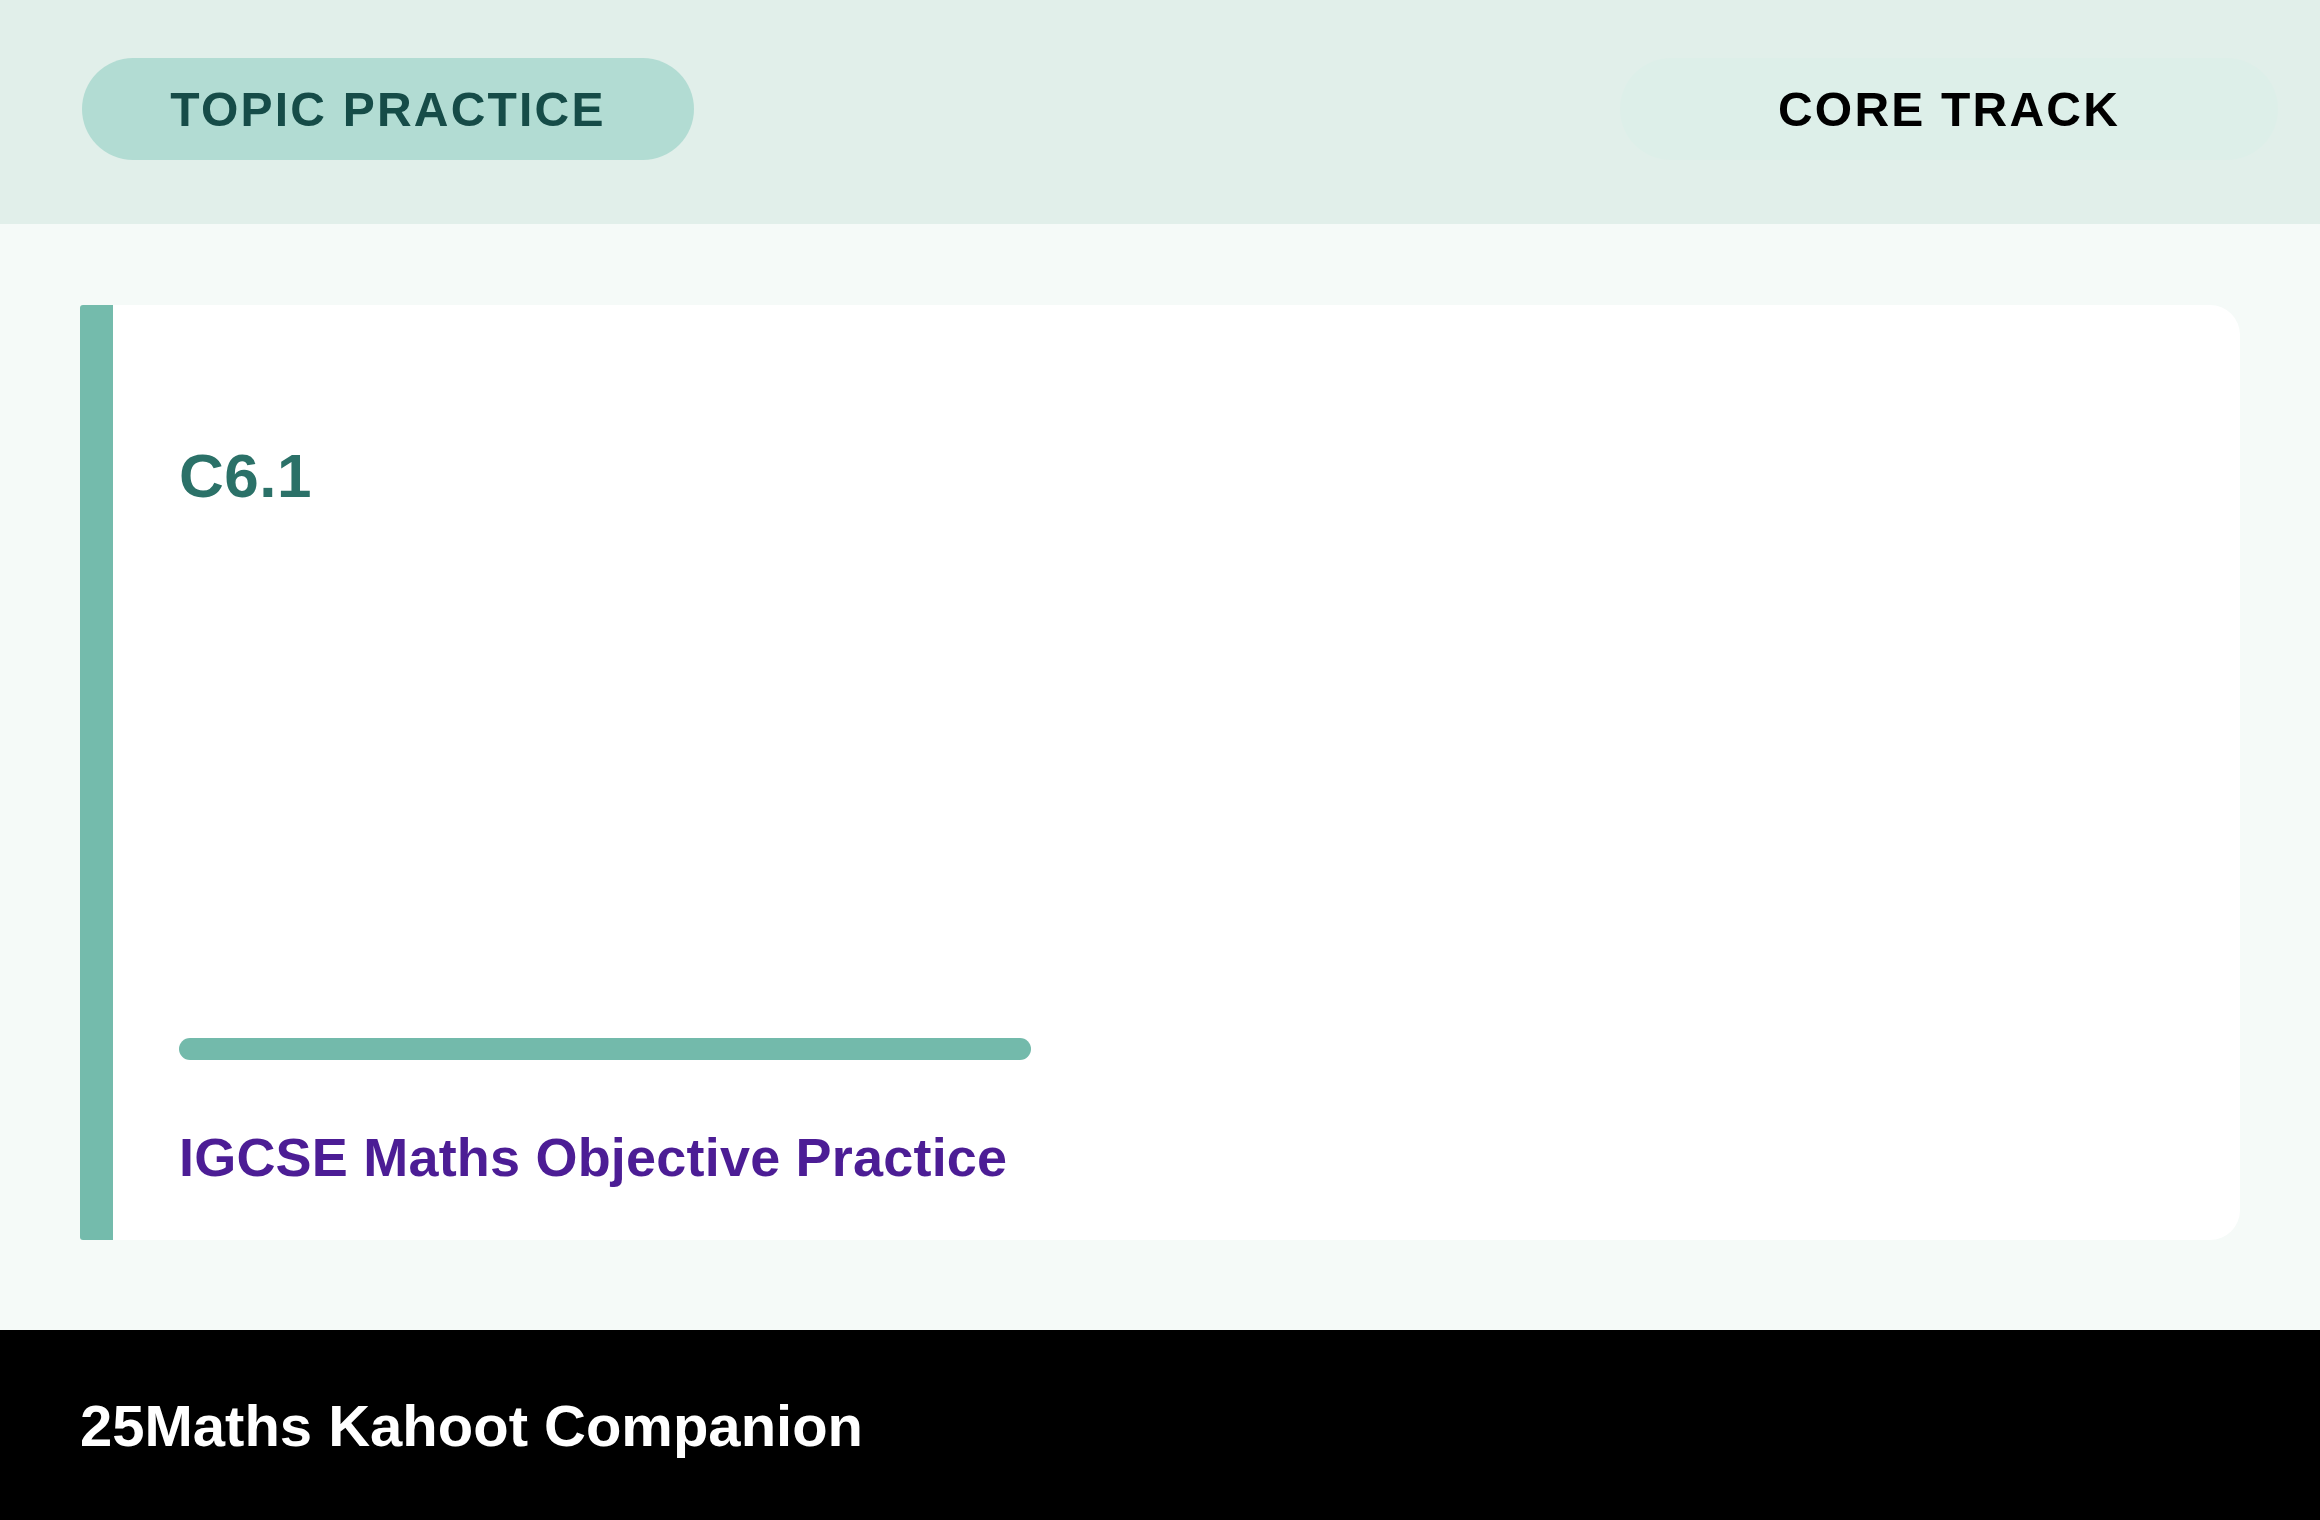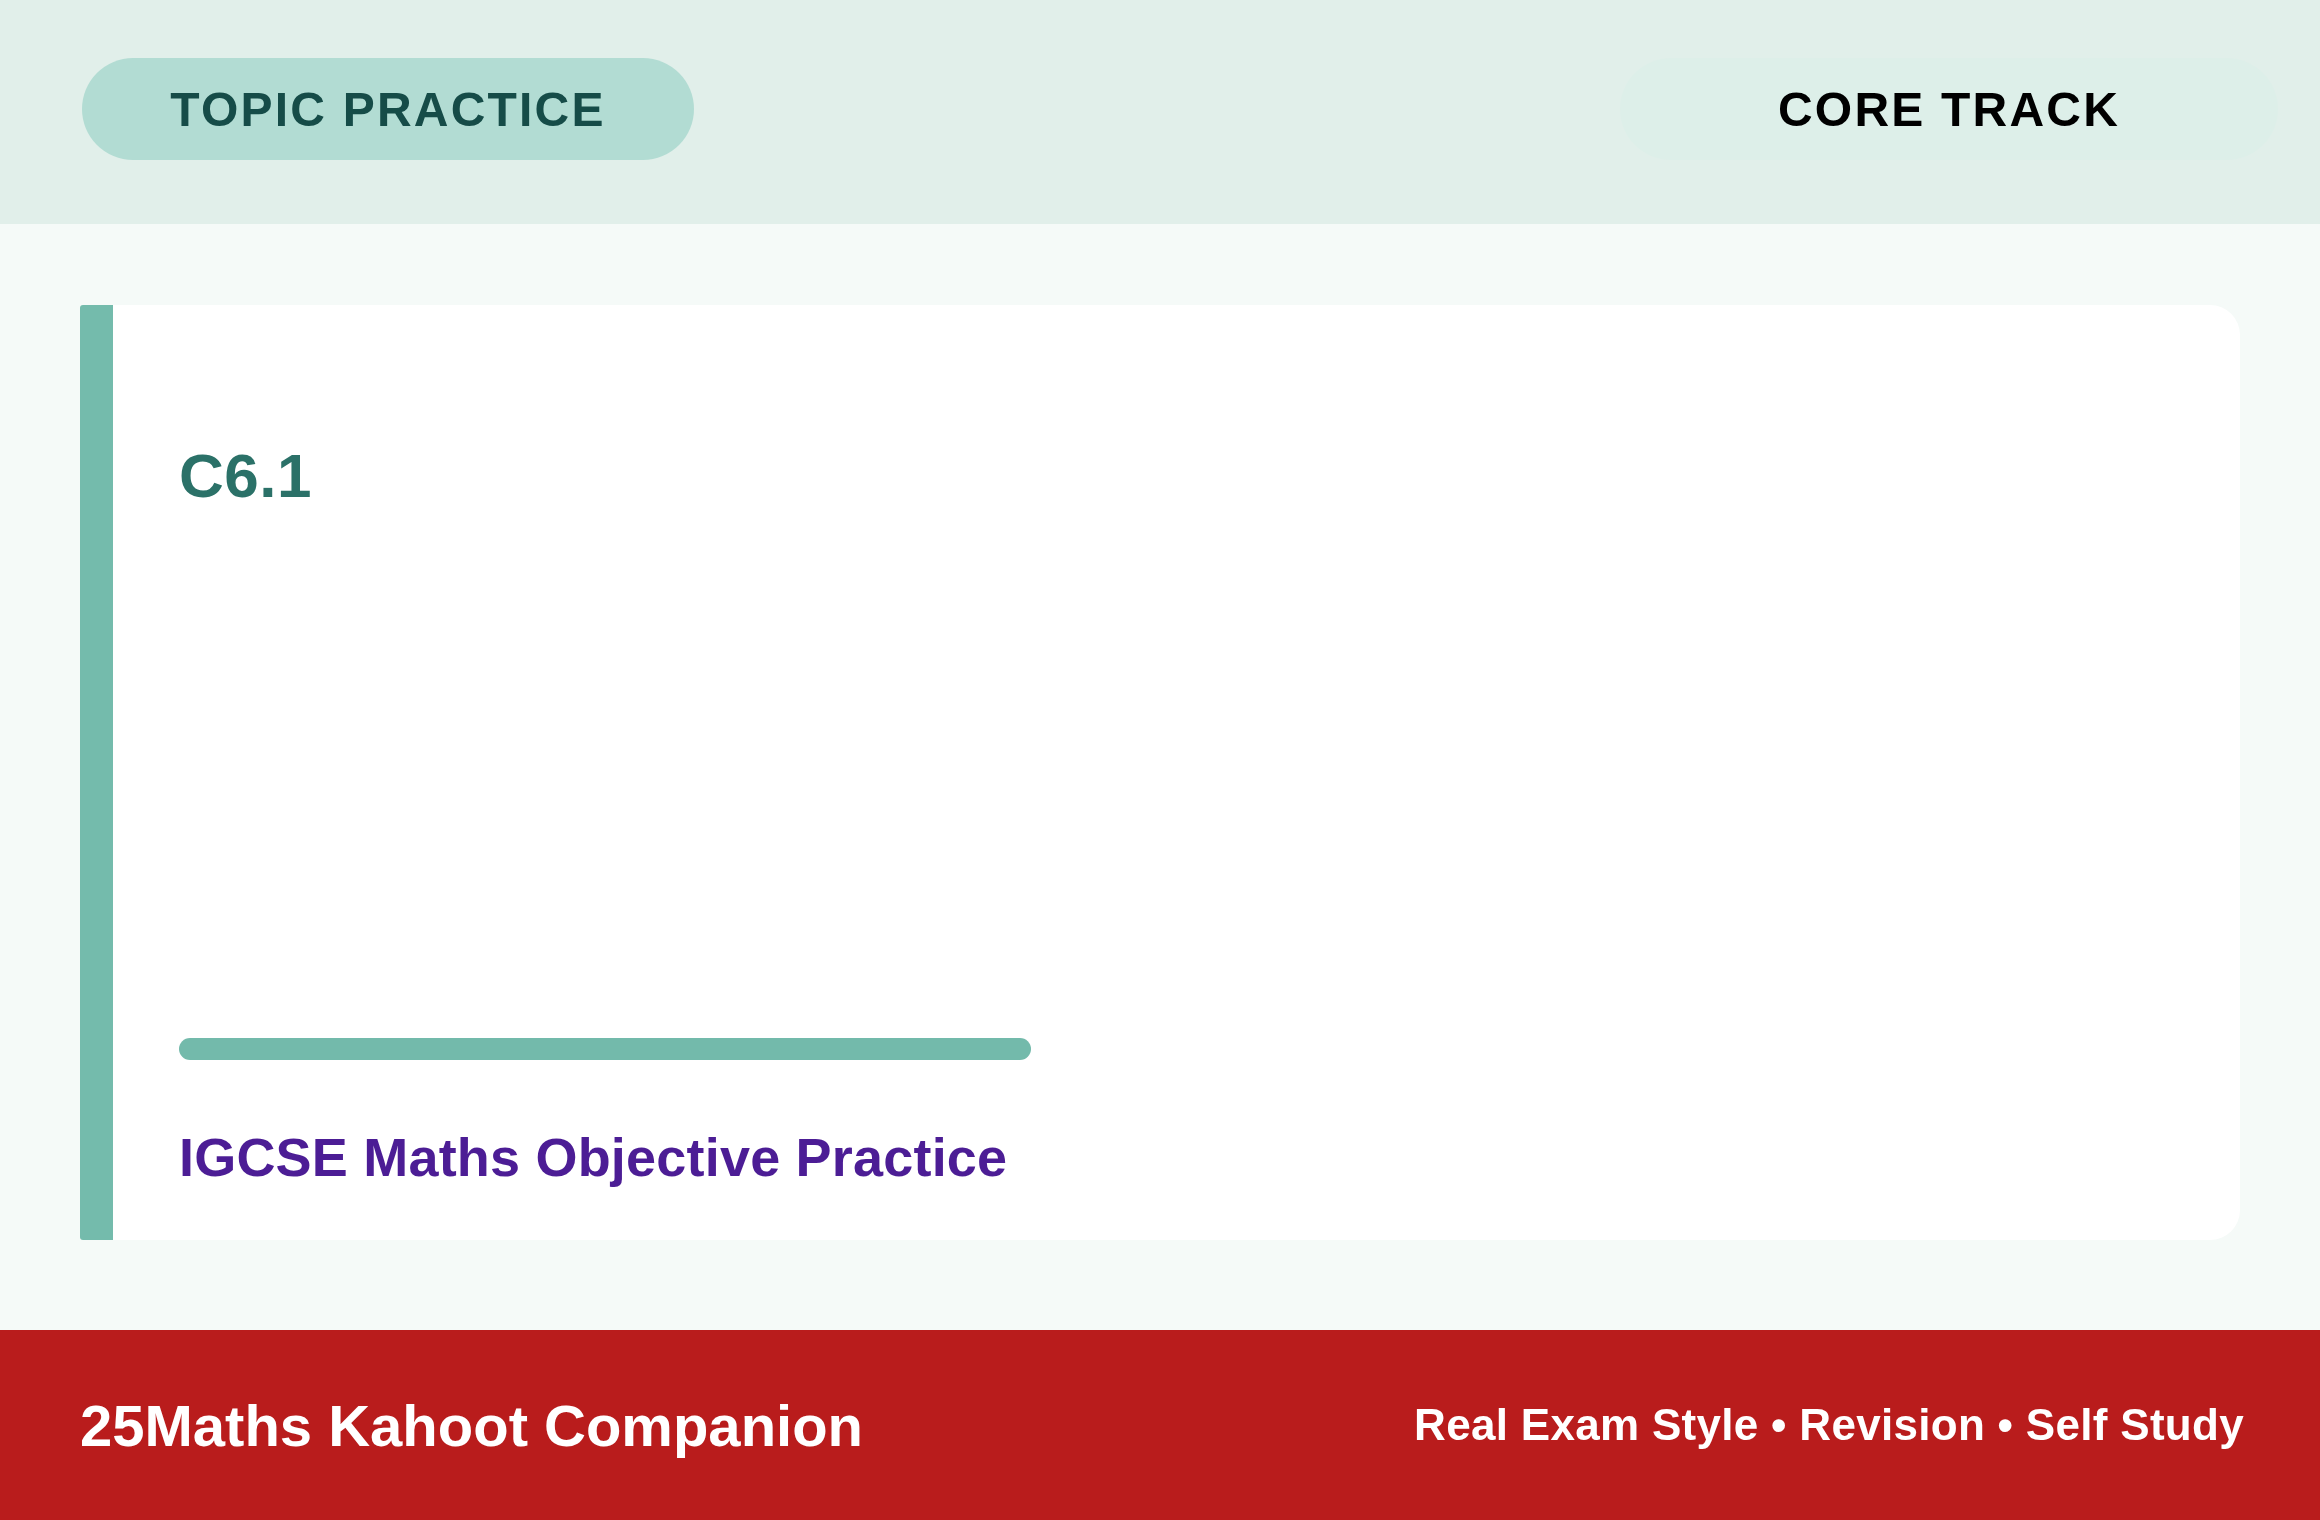--- a/index.html
+++ b/index.html
@@ -143,21 +143,21 @@
     color: #4c1d95;
     letter-spacing: 0.2px;
     line-height: 1;
     white-space: nowrap;
   }
 
   
   .footer {
     flex: 0 0 190px;
     height: 190px;
-    background: #b91c1c;
+    background: #000000;
     display: flex;
     align-items: center;
     justify-content: space-between;
     box-sizing: border-box;
     padding: 0 76px 0 80px;
   }
 
   .footer-brand {
     color: #FFFFFF;
     font-size: 58px;
@@ -196,16 +196,15 @@
         <div class="rule"></div>
 
         <div class="subtitle">IGCSE Maths Objective Practice</div>
       </div>
 
     </div>
   </div>
 
   <div class="footer">
     <div class="footer-brand">25Maths Kahoot Companion</div>
-    <div class="footer-tagline">Real Exam Style • Revision • Self Study</div>
   </div>
 
 </div>
 
 </body></html>

